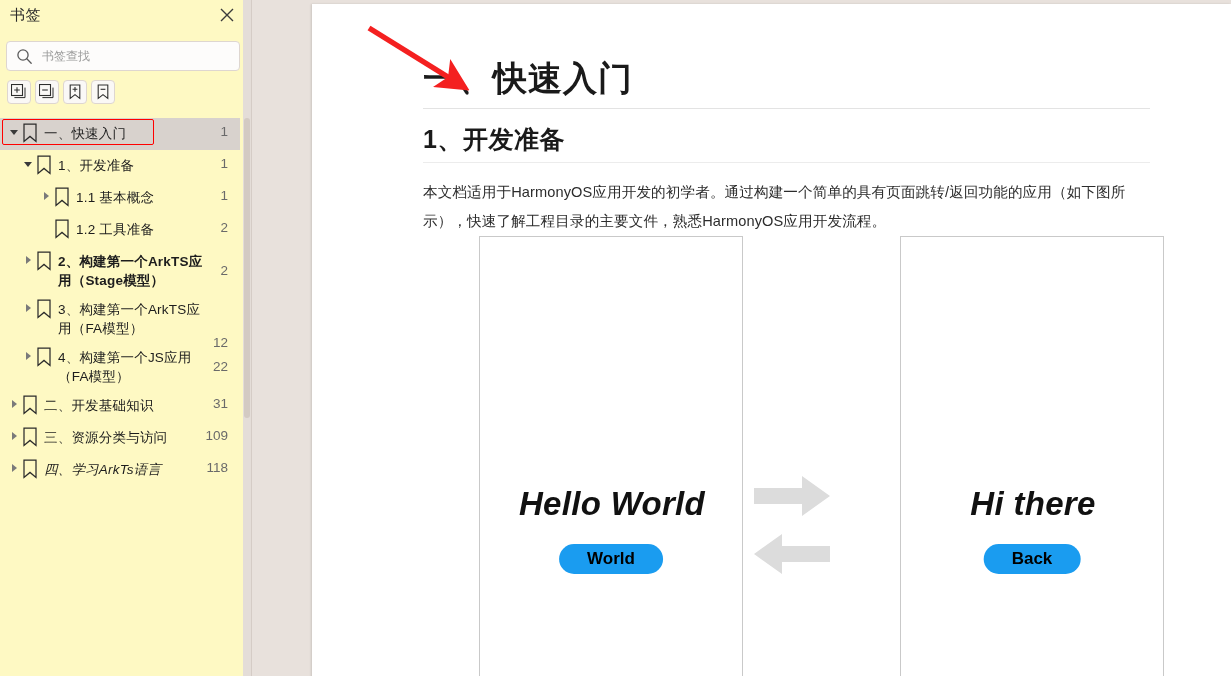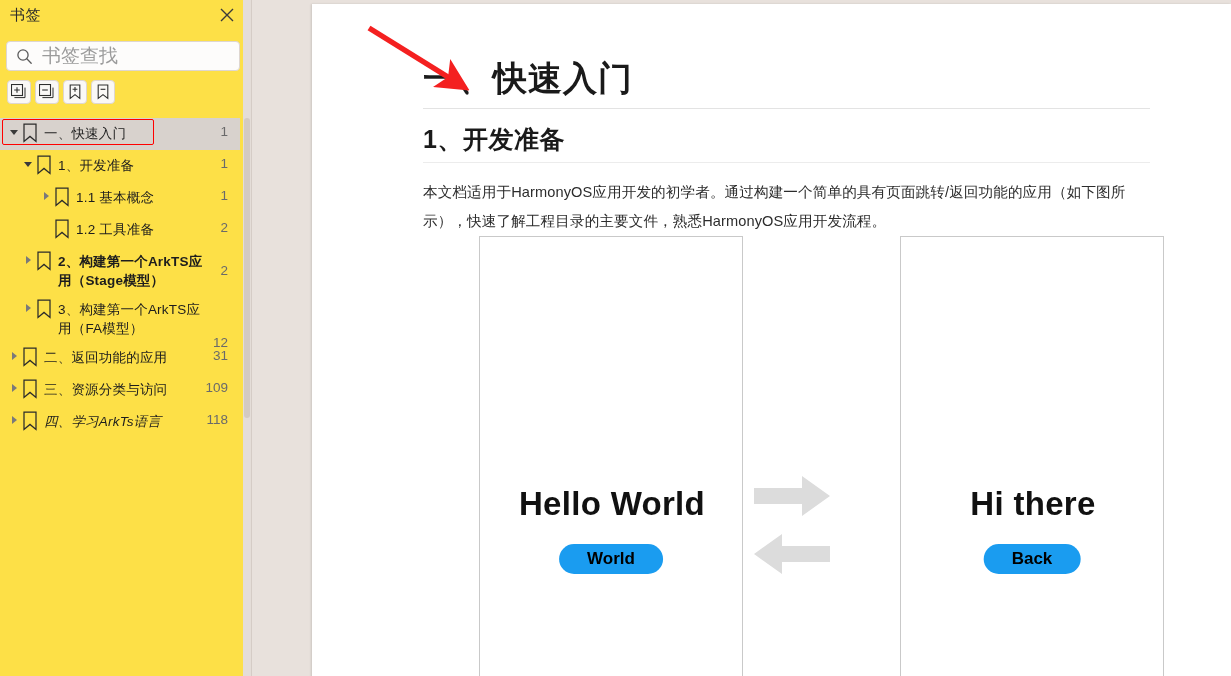--- a/index.html
+++ b/index.html
@@ -15,21 +15,21 @@
     position: relative;
     width: 1231px; height: 676px;
     background: #e8e1dc;
   }
 
   
   #sidebar {
     position: absolute;
     left: 0; top: 0;
     width: 252px; height: 676px;
-    background: #fde047;
+    background: #fef9c3;
     border-right: 1px solid #d5ccc6;
   }
 
   .panel-header {
     position: absolute;
     left: 0; top: 0;
     width: 252px; height: 32px;
   }
   .panel-title {
     position: absolute;
@@ -60,21 +60,21 @@
     left: 9px; top: 6px;
     width: 17px; height: 17px;
   }
   .search-input {
     position: absolute;
     left: 33px; top: 0;
     width: 196px; height: 28px;
     border: none; outline: none;
     background: transparent;
     font-family: "Liberation Sans", "DejaVu Sans", sans-serif;
-    font-size: 19px;
+    font-size: 12px;
     color: #333;
   }
   .search-input::placeholder { color: #9b9b9b; }
 
   
   .toolbar {
     position: absolute;
     left: 5px; top: 80px;
     width: 240px; height: 26px;
   }
@@ -233,20 +233,21 @@
   .phone-right { left: 588px; }
   .phone-text {
     position: absolute;
     left: 0; top: 248px;
     width: 264px;
     text-align: center;
     font-size: 33px;
     font-weight: bold;
     color: #111;
     letter-spacing: 0.3px;
+    font-style: italic;
   }
   .phone-btn {
     position: absolute;
     left: 50%;
     top: 307px;
     transform: translateX(-50%);
     height: 30px;
     padding: 0 28px;
     background: #1a9cf0;
     border-radius: 15px;
@@ -393,32 +394,46 @@
             </svg>
           </span>
           <span class="bm-icon" style="left: 36px; top: 5px;">
             <svg width="16" height="20" viewBox="0 0 16 20">
               <path d="M2 1 H14 V18.5 L8 13.4 L2 18.5 Z" stroke="#2b2b2b" stroke-width="1.25" fill="none"></path>
             </svg>
           </span>
           <span class="row-label" style="left: 58px; top: 6px; width: 150px;">3、构建第一个ArkTS应用（FA模型）</span>
           <span class="row-page" style="top: 17px; margin-top: 24px;">12</span>
         </div>
+        <div class="tree-row" style="height: 48px;">
+          <span class="twisty" style="left: 22px; top: 8px;">
+            <svg width="12" height="12" viewBox="0 0 12 12">
+              <path d="M4 2 L9 6 L4 10 Z" fill="#7a7a7a"></path>
+            </svg>
+          </span>
+          <span class="bm-icon" style="left: 36px; top: 5px;">
+            <svg width="16" height="20" viewBox="0 0 16 20">
+              <path d="M2 1 H14 V18.5 L8 13.4 L2 18.5 Z" stroke="#2b2b2b" stroke-width="1.25" fill="none"></path>
+            </svg>
+          </span>
+          <span class="row-label" style="left: 58px; top: 6px; width: 150px;">4、构建第一个JS应用（FA模型）</span>
+          <span class="row-page" style="top: 17px;">22</span>
+        </div>
         <div class="tree-row" style="height: 32px;">
           <span class="twisty" style="left: 8px; top: 8px;">
             <svg width="12" height="12" viewBox="0 0 12 12">
               <path d="M4 2 L9 6 L4 10 Z" fill="#7a7a7a"></path>
             </svg>
           </span>
           <span class="bm-icon" style="left: 22px; top: 5px;">
             <svg width="16" height="20" viewBox="0 0 16 20">
               <path d="M2 1 H14 V18.5 L8 13.4 L2 18.5 Z" stroke="#2b2b2b" stroke-width="1.25" fill="none"></path>
             </svg>
           </span>
-          <span class="row-label" style="left: 44px; top: 6px; width: 170px;">二、返回功能的应用</span>
+          <span class="row-label" style="left: 44px; top: 6px; width: 170px;">二、开发基础知识</span>
           <span class="row-page" style="top: 6px;">31</span>
         </div>
         <div class="tree-row" style="height: 32px;">
           <span class="twisty" style="left: 8px; top: 8px;">
             <svg width="12" height="12" viewBox="0 0 12 12">
               <path d="M4 2 L9 6 L4 10 Z" fill="#7a7a7a"></path>
             </svg>
           </span>
           <span class="bm-icon" style="left: 22px; top: 5px;">
             <svg width="16" height="20" viewBox="0 0 16 20">

